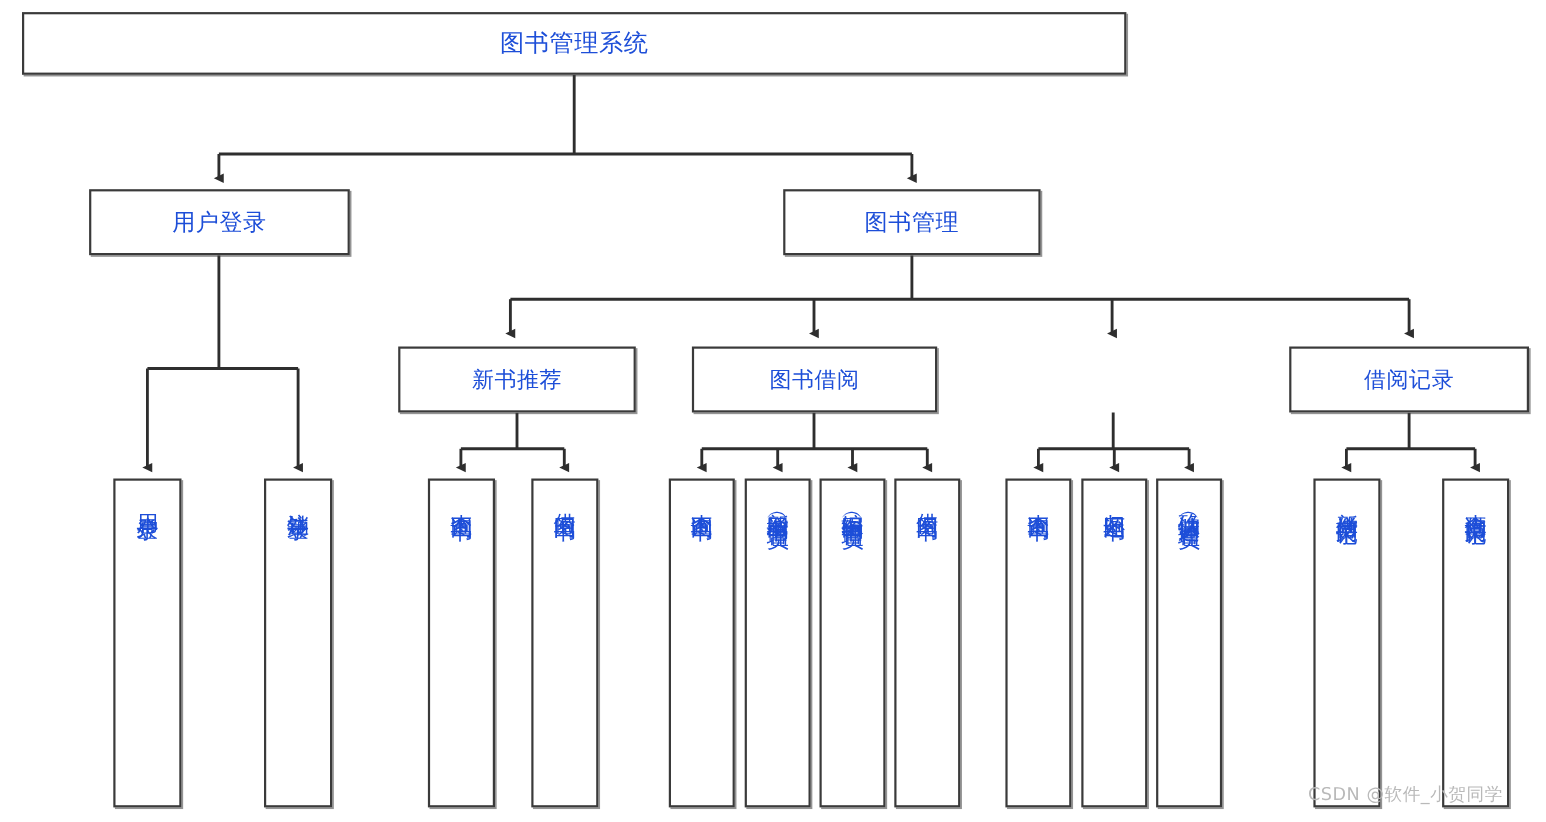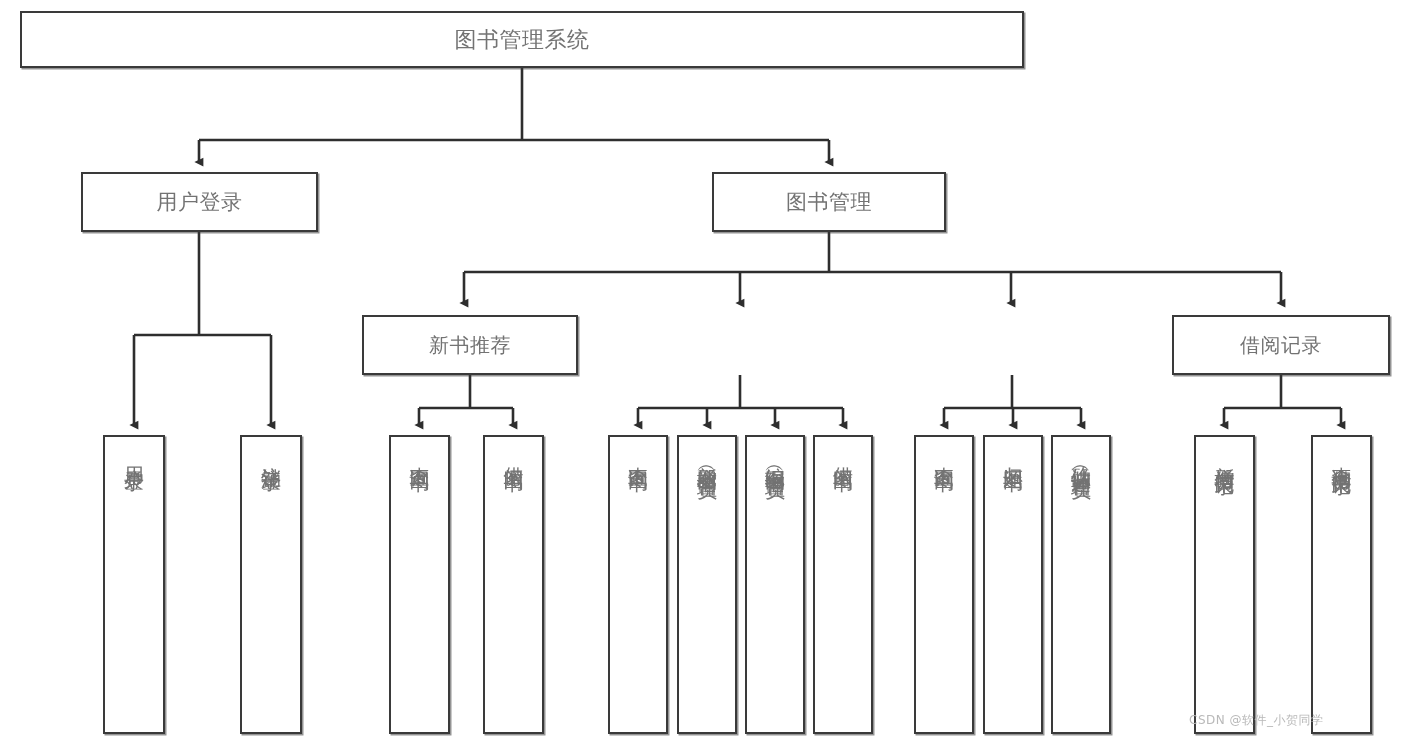--- a/index.html
+++ b/index.html
@@ -35,21 +35,21 @@
     box-shadow: 1.5px 1.5px 0 0 rgba(60,60,60,0.55);
     display: flex;
     align-items: center;
     justify-content: center;
     z-index: 2;
   }
   .node-label {
     font-size: 21px;
     line-height: 1.15;
     letter-spacing: 0.5px;
-    color: #737373;
+    color: #1d4ed8;
     text-align: center;
     white-space: nowrap;
   }
   .node.root .node-label { font-size: 22px; }
   .node.level2 .node-label { font-size: 21px; }
   .node.level3 .node-label { font-size: 20px; }
   .node.leaf {
     align-items: flex-start;
     justify-content: center;
     padding-top: 14px;
@@ -60,21 +60,21 @@
     font-size: 20px;
     line-height: 1.45;
     letter-spacing: 2px;
     white-space: normal;
     max-height: 280px;
   }
   #watermark {
     position: absolute;
     left: 1189px;
     top: 712px;
-    font-size: 12px;
+    font-size: 16px;
     color: #b9b9b9;
     letter-spacing: 0.5px;
     white-space: nowrap;
     z-index: 5;
   }
 </style>
 </head>
 <body>
 
 <div id="diagram-canvas">
@@ -136,20 +136,23 @@
   <div class="node level2" style="left:81px; top:172px; width:237px; height:60px;">
     <span class="node-label">用户登录</span>
   </div>
   <div class="node level3" style="left:362px; top:315px; width:216px; height:60px;">
     <span class="node-label">新书推荐</span>
   </div>
 
   <div class="node level2" style="left:712px; top:172px; width:234px; height:60px;">
     <span class="node-label">图书管理</span>
   </div>
+  <div class="node level3" style="left:629px; top:315px; width:223px; height:60px;">
+    <span class="node-label">图书借阅</span>
+  </div>
   <div class="node level3" style="left:1172px; top:315px; width:218px; height:60px;align-items:center;">
     <span class="node-label">借阅记录</span>
   </div>
 
   <div class="node leaf" style="left:103px; top:435px; width:62px; height:299px;">
     <span class="node-label">用户登录</span>
   </div>
   <div class="node leaf" style="left:240px; top:435px; width:62px; height:299px;">
     <span class="node-label">注销登录</span>
   </div>

